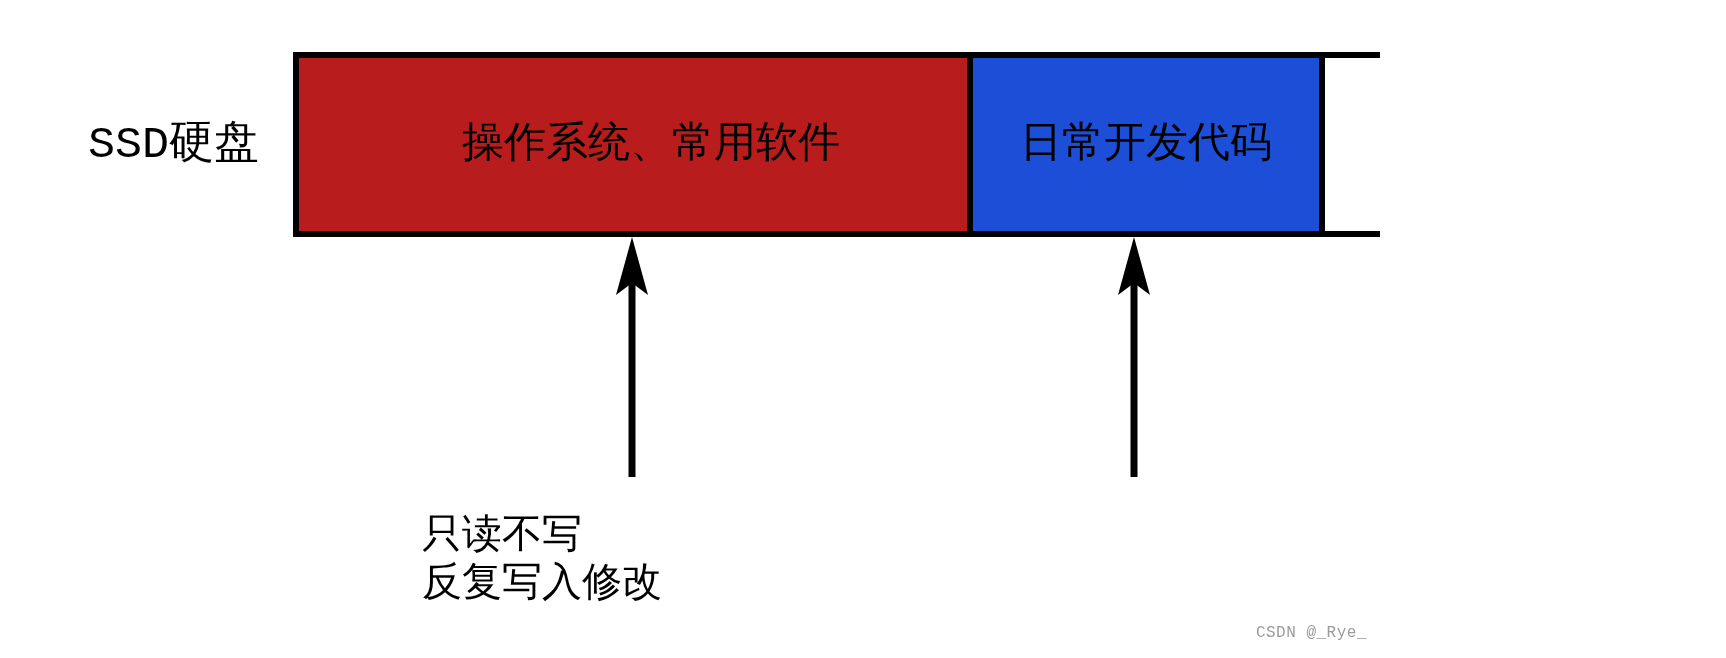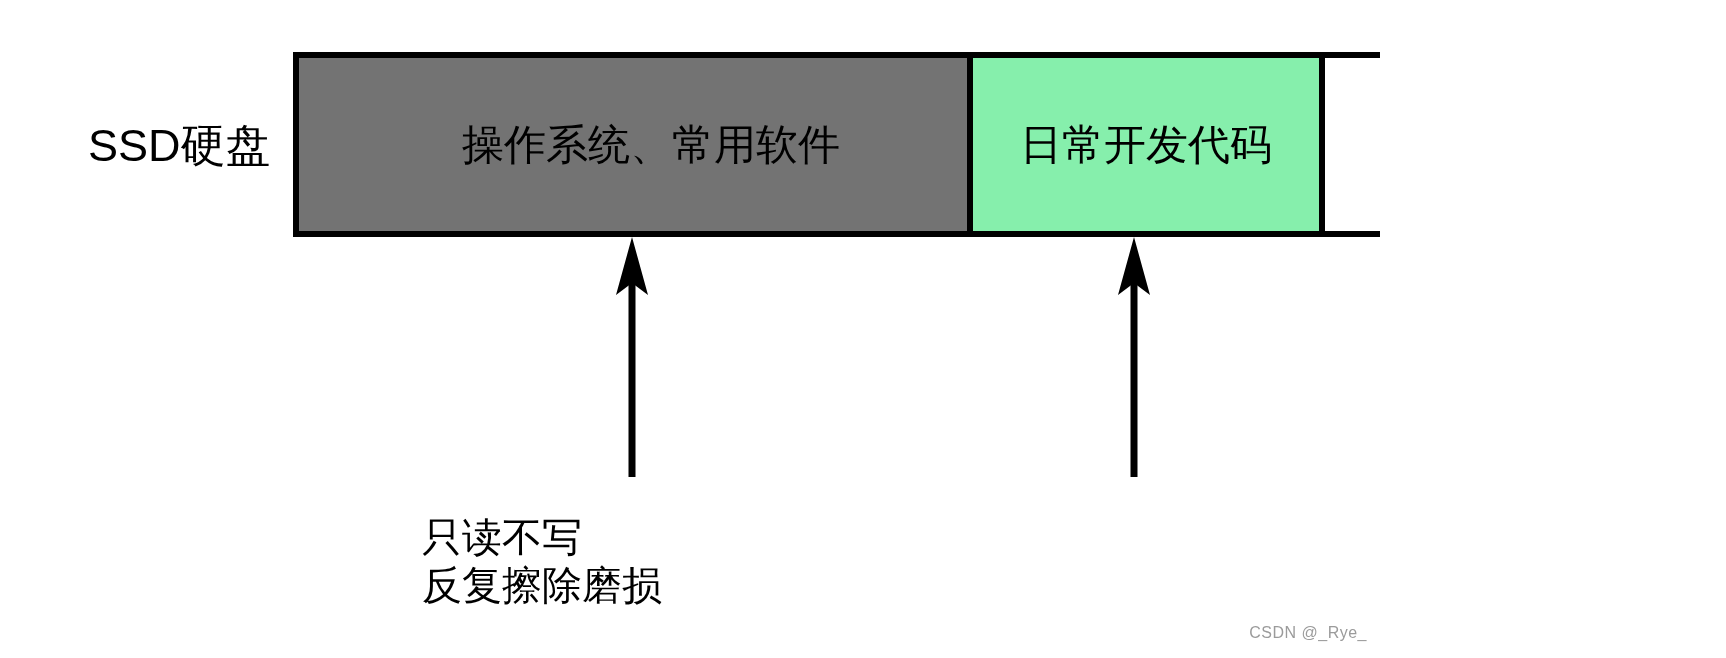--- a/index.html
+++ b/index.html
@@ -2,21 +2,21 @@
 <html><head>
 <meta charset="utf-8">
 <style>
   * { margin: 0; padding: 0; box-sizing: border-box; }
   html, body { background: #ffffff; }
   .canvas {
     position: relative;
     width: 1380px;
     height: 658px;
     background: #ffffff;
-    font-family: Liberation Sans, sans-serif;
+    font-family: Liberation Mono, monospace;
     color: #000000;
     overflow: hidden;
   }
   .disk-label {
     position: absolute;
     left: 88px;
     top: 120px;
     font-size: 45px;
     line-height: 52px;
     white-space: nowrap;
@@ -73,42 +73,42 @@
   }
 </style>
 </head>
 <body>
 
 <div class="canvas">
 
   <div class="disk-label">SSD硬盘</div>
 
   <div class="bar" style="border-color: rgb(0, 0, 0);">
-    <div class="seg divider-right" style="background-color: #737373; flex-grow: 47.8; border-right-color: rgb(0, 0, 0); padding-left: 36px;">
+    <div class="seg divider-right" style="background-color: #b91c1c; flex-grow: 47.8; border-right-color: rgb(0, 0, 0); padding-left: 36px;">
       <span class="seg-label">操作系统、常用软件</span>
     </div>
-    <div class="seg divider-right" style="background-color: #86efac; flex-grow: 26.2; border-right-color: rgb(0, 0, 0);">
+    <div class="seg divider-right" style="background-color: #1d4ed8; flex-grow: 26.2; border-right-color: rgb(0, 0, 0);">
       <span class="seg-label">日常开发代码</span>
     </div>
     <div class="seg" style="background-color: rgb(255, 255, 255); flex-grow: 26;">
       <span class="seg-label"></span>
     </div>
   </div>
 
   <svg class="arrow arrow-1" viewBox="0 0 40 240" style="fill: rgb(0, 0, 0);">
     <polygon points="20,0 36,58 20,46 4,58"></polygon>
     <rect x="16.5" y="42" width="7" height="198"></rect>
   </svg>
 
   <svg class="arrow arrow-2" viewBox="0 0 40 240" style="fill: rgb(0, 0, 0);">
     <polygon points="20,0 36,58 20,46 4,58"></polygon>
     <rect x="16.5" y="42" width="7" height="198"></rect>
   </svg>
 
   <div class="callout callout-1">
     <div>只读不写</div>
-    <div>反复擦除磨损</div>
+    <div>反复写入修改</div>
   </div>
 
 
   <div class="watermark" style="color: rgb(155, 155, 155);">CSDN @_Rye_</div>
 
 </div>
 
 </body></html>

